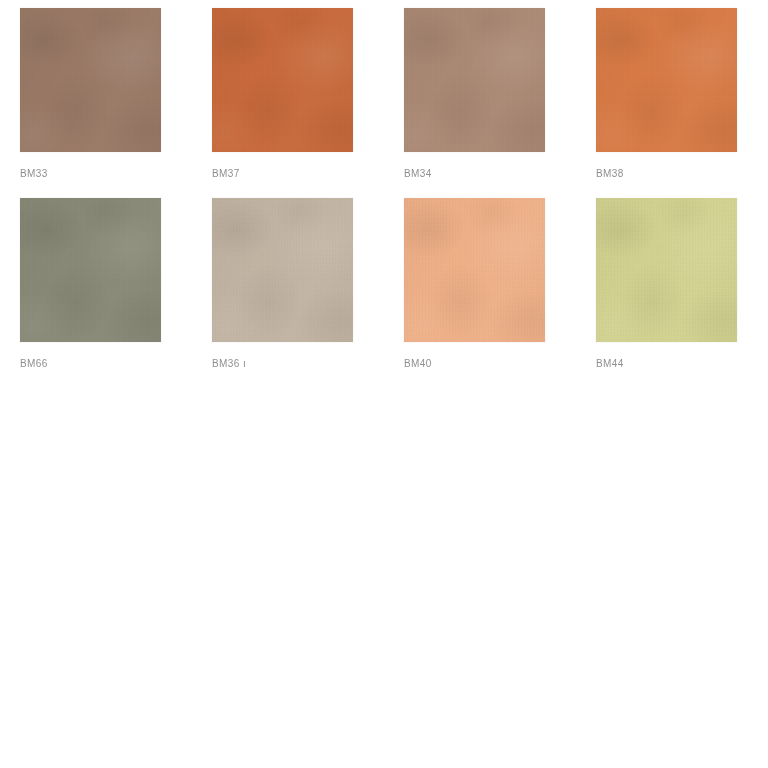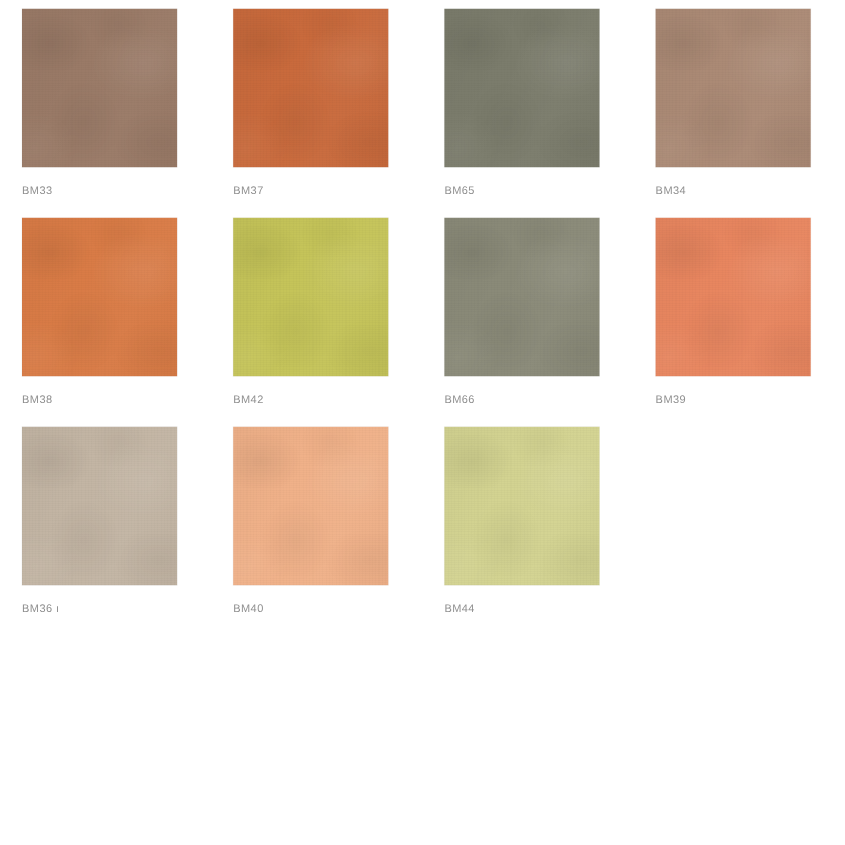--- a/index.html
+++ b/index.html
@@ -109,66 +109,42 @@
       </div>
       <div class="swatch-cell">
         <div class="swatch-chip" style="background-color: rgb(201, 106, 60);">
           <div class="mottle"></div>
           <div class="grain"></div>
           <div class="vignette"></div>
         </div>
         <div class="swatch-label">BM37</div>
       </div>
       <div class="swatch-cell">
-        <div class="swatch-chip" style="background-color: rgb(123, 124, 108);">
-          <div class="mottle"></div>
-          <div class="grain"></div>
-          <div class="vignette"></div>
-        </div>
-        <div class="swatch-label">BM65</div>
-      </div>
-      <div class="swatch-cell">
         <div class="swatch-chip" style="background-color: rgb(171, 138, 117);">
           <div class="mottle"></div>
           <div class="grain"></div>
           <div class="vignette"></div>
         </div>
         <div class="swatch-label">BM34</div>
       </div>
       <div class="swatch-cell">
         <div class="swatch-chip" style="background-color: rgb(217, 123, 70);">
           <div class="mottle"></div>
           <div class="grain"></div>
           <div class="vignette"></div>
         </div>
         <div class="swatch-label">BM38</div>
       </div>
       <div class="swatch-cell">
-        <div class="swatch-chip" style="background-color: rgb(197, 196, 89);">
-          <div class="mottle"></div>
-          <div class="grain"></div>
-          <div class="vignette"></div>
-        </div>
-        <div class="swatch-label">BM42</div>
-      </div>
-      <div class="swatch-cell">
         <div class="swatch-chip" style="background-color: rgb(138, 138, 120);">
           <div class="mottle"></div>
           <div class="grain"></div>
           <div class="vignette"></div>
         </div>
         <div class="swatch-label">BM66</div>
-      </div>
-      <div class="swatch-cell">
-        <div class="swatch-chip" style="background-color: rgb(232, 134, 95);">
-          <div class="mottle"></div>
-          <div class="grain"></div>
-          <div class="vignette"></div>
-        </div>
-        <div class="swatch-label">BM39</div>
       </div>
       <div class="swatch-cell">
         <div class="swatch-chip" style="background-color: rgb(195, 181, 164);">
           <div class="mottle"></div>
           <div class="grain"></div>
           <div class="vignette"></div>
         </div>
         <div class="swatch-label">BM36 ı</div>
       </div>
       <div class="swatch-cell">

